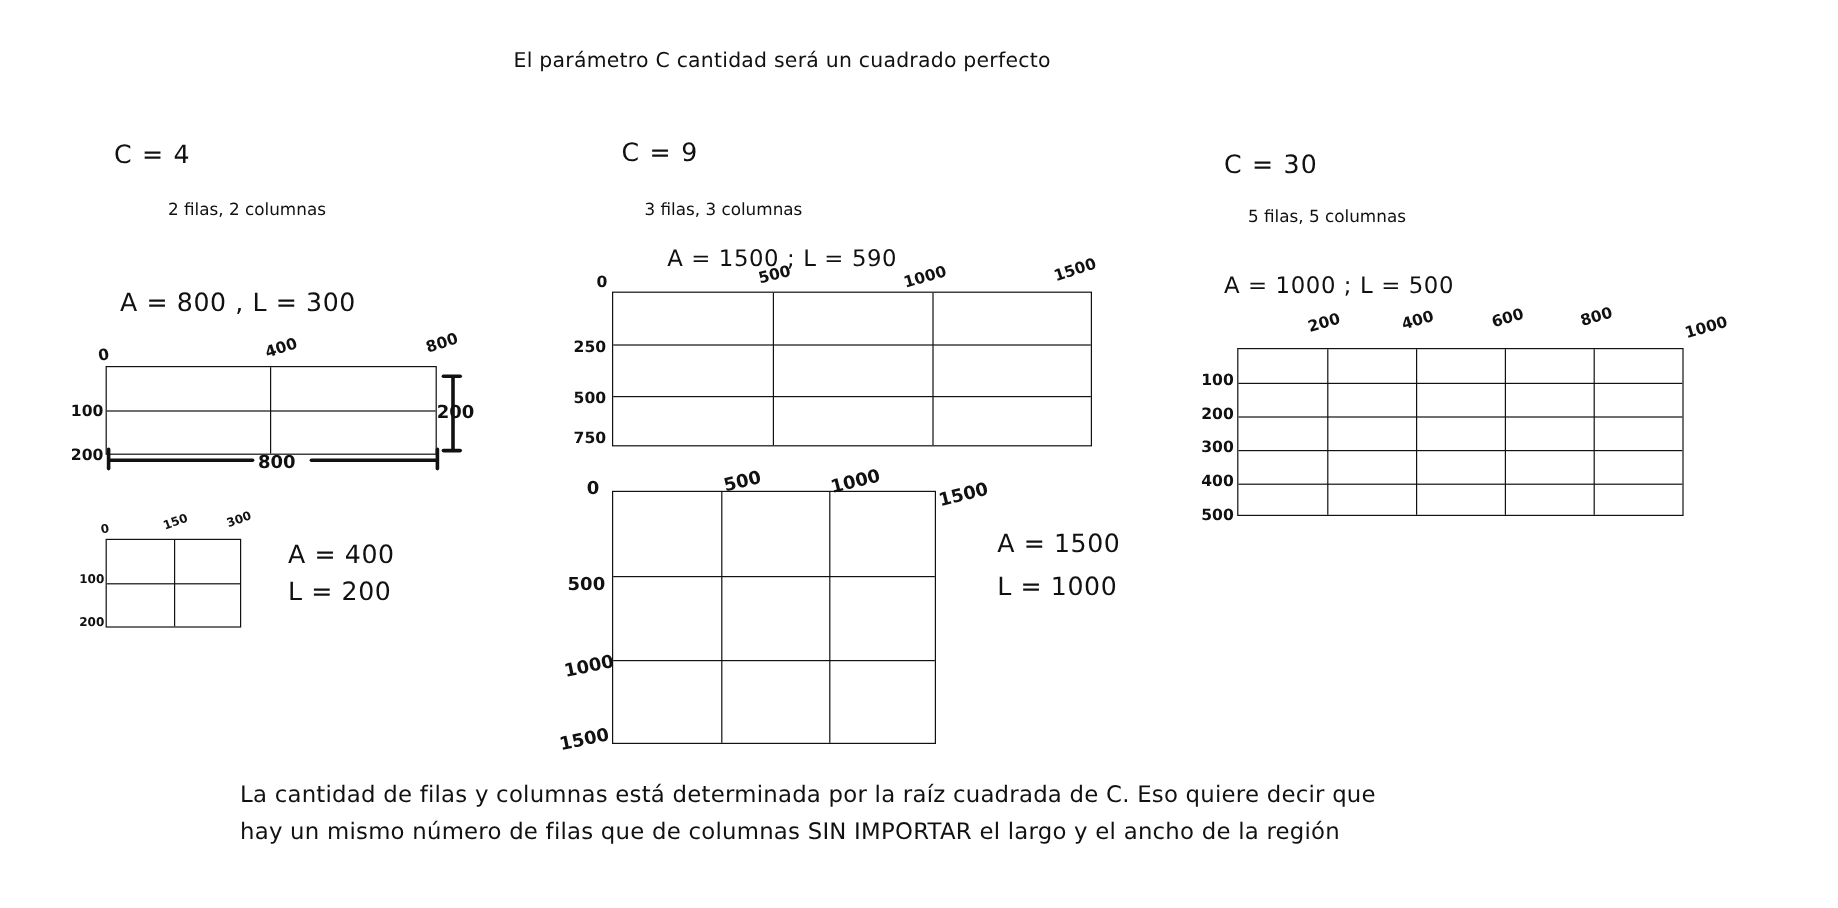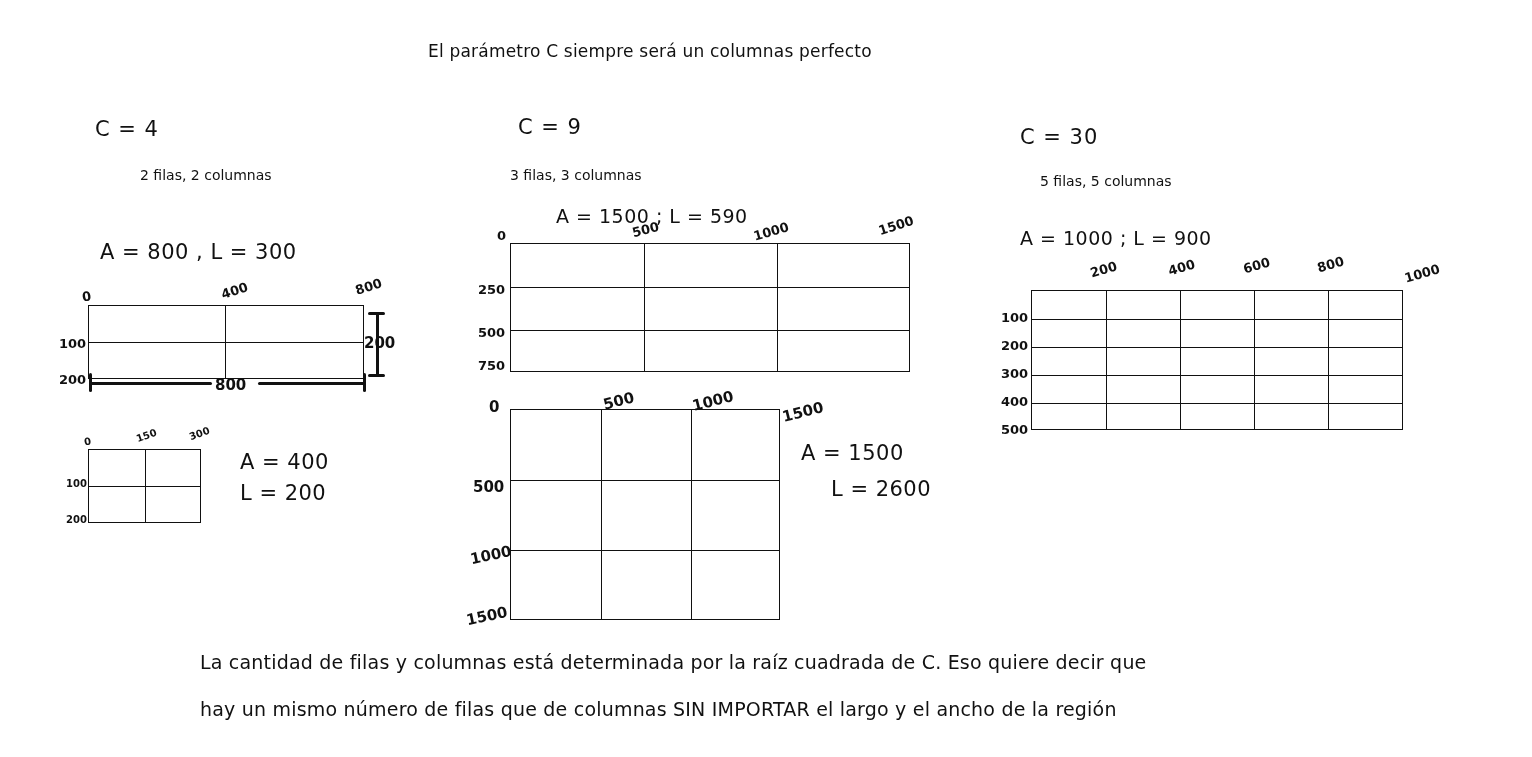--- a/index.html
+++ b/index.html
@@ -86,21 +86,21 @@
   .footer {
     font-size: 19px;
     line-height: 30px;
     letter-spacing: 0.2px;
     white-space: nowrap;
   }
 </style>
 </head>
 <body>
 
-<div class="abs title" style="left:428px; top:41px;">El parámetro C siempre será un columnas perfecto</div>
+<div class="abs title" style="left:428px; top:41px;">El parámetro C cantidad será un cuadrado perfecto</div>
 
 <div class="abs case-title" style="left:95px; top:117px;">C = 4</div>
 <div class="abs case-sub" style="left:140px; top:167px;">2 filas, 2 columnas</div>
 
 <div class="abs al-label-big" style="left:100px; top:240px;">A = 800  ,  L = 300</div>
 
 <div class="grid" style="left:88px; top:305px; width:276px; height:74px;">
   <div class="gline-v" style="left:136px;"></div>
   <div class="gline-h" style="top:36px;"></div>
 </div>
@@ -127,21 +127,21 @@
 </div>
 <div class="abs tick-sm" style="left:84px; top:436px; transform:rotate(-10deg);">0</div>
 <div class="abs tick-sm" style="left:136px; top:430px; transform:rotate(-20deg);">150</div>
 <div class="abs tick-sm" style="left:189px; top:428px; transform:rotate(-20deg);">300</div>
 <div class="abs tick-sm" style="left:66px; top:478px;">100</div>
 <div class="abs tick-sm" style="left:66px; top:514px;">200</div>
 <div class="abs al-label-big" style="left:240px; top:450px;">A = 400</div>
 <div class="abs al-label-big" style="left:240px; top:481px;">L = 200</div>
 
 <div class="abs case-title" style="left:518px; top:115px;">C = 9</div>
-<div class="abs case-sub" style="left:510px; top:167px;">3 filas, 3 columnas</div>
+<div class="abs case-sub" style="left:537px; top:167px;">3 filas, 3 columnas</div>
 
 <div class="abs al-label" style="left:556px; top:205px;">A = 1500 ;  L = 590</div>
 
 <div class="grid" style="left:510px; top:243px; width:400px; height:129px;">
   <div class="gline-v" style="left:133px;"></div>
   <div class="gline-v" style="left:266px;"></div>
   <div class="gline-h" style="top:43px;"></div>
   <div class="gline-h" style="top:86px;"></div>
 </div>
 <div class="abs tick" style="left:497px; top:228px;">0</div>
@@ -158,27 +158,27 @@
   <div class="gline-h" style="top:70px;"></div>
   <div class="gline-h" style="top:140px;"></div>
 </div>
 <div class="abs tick-lg" style="left:489px; top:398px;">0</div>
 <div class="abs tick-lg" style="left:603px; top:392px; transform:rotate(-14deg);">500</div>
 <div class="abs tick-lg" style="left:692px; top:392px; transform:rotate(-14deg);">1000</div>
 <div class="abs tick-lg" style="left:782px; top:403px; transform:rotate(-14deg);">1500</div>
 <div class="abs tick-lg" style="left:473px; top:478px;">500</div>
 <div class="abs tick-lg" style="left:470px; top:546px; transform:rotate(-12deg);">1000</div>
 <div class="abs tick-lg" style="left:466px; top:607px; transform:rotate(-12deg);">1500</div>
-<div class="abs al-label-big" style="left:801px; top:441px;">A = 1500</div>
-<div class="abs al-label-big" style="left:831px; top:477px;">L = 2600</div>
+<div class="abs al-label-big" style="left:831px; top:441px;">A = 1500</div>
+<div class="abs al-label-big" style="left:831px; top:477px;">L = 1000</div>
 
 <div class="abs case-title" style="left:1020px; top:125px;">C = 30</div>
 <div class="abs case-sub" style="left:1040px; top:173px;">5 filas, 5 columnas</div>
 
-<div class="abs al-label" style="left:1020px; top:227px;">A = 1000  ;   L = 900</div>
+<div class="abs al-label" style="left:1020px; top:227px;">A = 1000  ;   L = 500</div>
 
 <div class="grid" style="left:1031px; top:290px; width:372px; height:140px;">
   <div class="gline-v" style="left:74px;"></div>
   <div class="gline-v" style="left:148px;"></div>
   <div class="gline-v" style="left:222px;"></div>
   <div class="gline-v" style="left:296px;"></div>
   <div class="gline-h" style="top:28px;"></div>
   <div class="gline-h" style="top:56px;"></div>
   <div class="gline-h" style="top:84px;"></div>
   <div class="gline-h" style="top:112px;"></div>
@@ -188,13 +188,13 @@
 <div class="abs tick" style="left:1243px; top:258px; transform:rotate(-16deg);">600</div>
 <div class="abs tick" style="left:1317px; top:257px; transform:rotate(-16deg);">800</div>
 <div class="abs tick" style="left:1404px; top:266px; transform:rotate(-16deg);">1000</div>
 <div class="abs tick" style="left:1001px; top:310px;">100</div>
 <div class="abs tick" style="left:1001px; top:338px;">200</div>
 <div class="abs tick" style="left:1001px; top:366px;">300</div>
 <div class="abs tick" style="left:1001px; top:394px;">400</div>
 <div class="abs tick" style="left:1001px; top:422px;">500</div>
 
 <div class="abs footer" style="left:200px; top:647px;">La cantidad de filas y columnas está determinada por la raíz cuadrada de C. Eso quiere decir que</div>
-<div class="abs footer" style="left:200px; top:678px;margin-top:16px;">hay un mismo número de filas que de columnas SIN IMPORTAR el largo y el ancho de la región</div>
+<div class="abs footer" style="left:200px; top:678px;">hay un mismo número de filas que de columnas SIN IMPORTAR el largo y el ancho de la región</div>
 
 </body></html>

